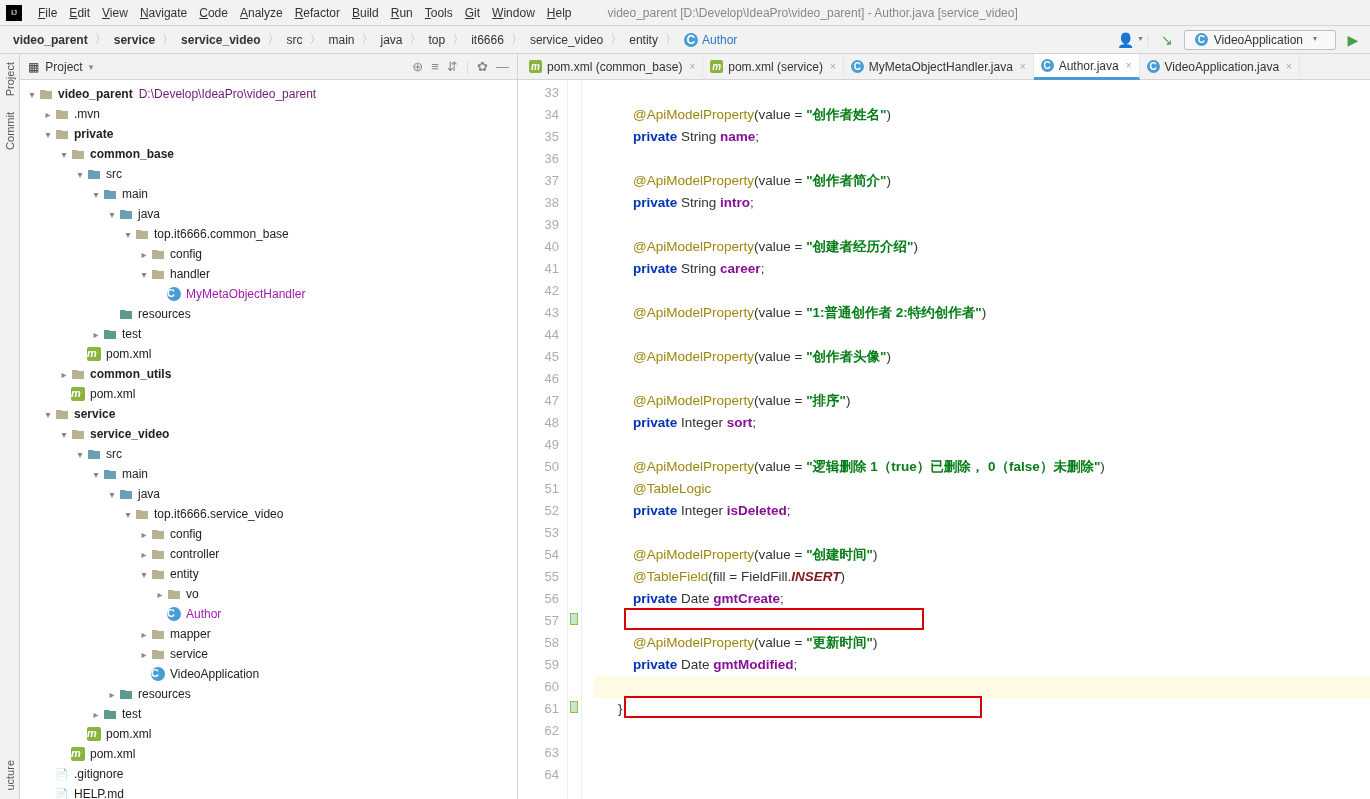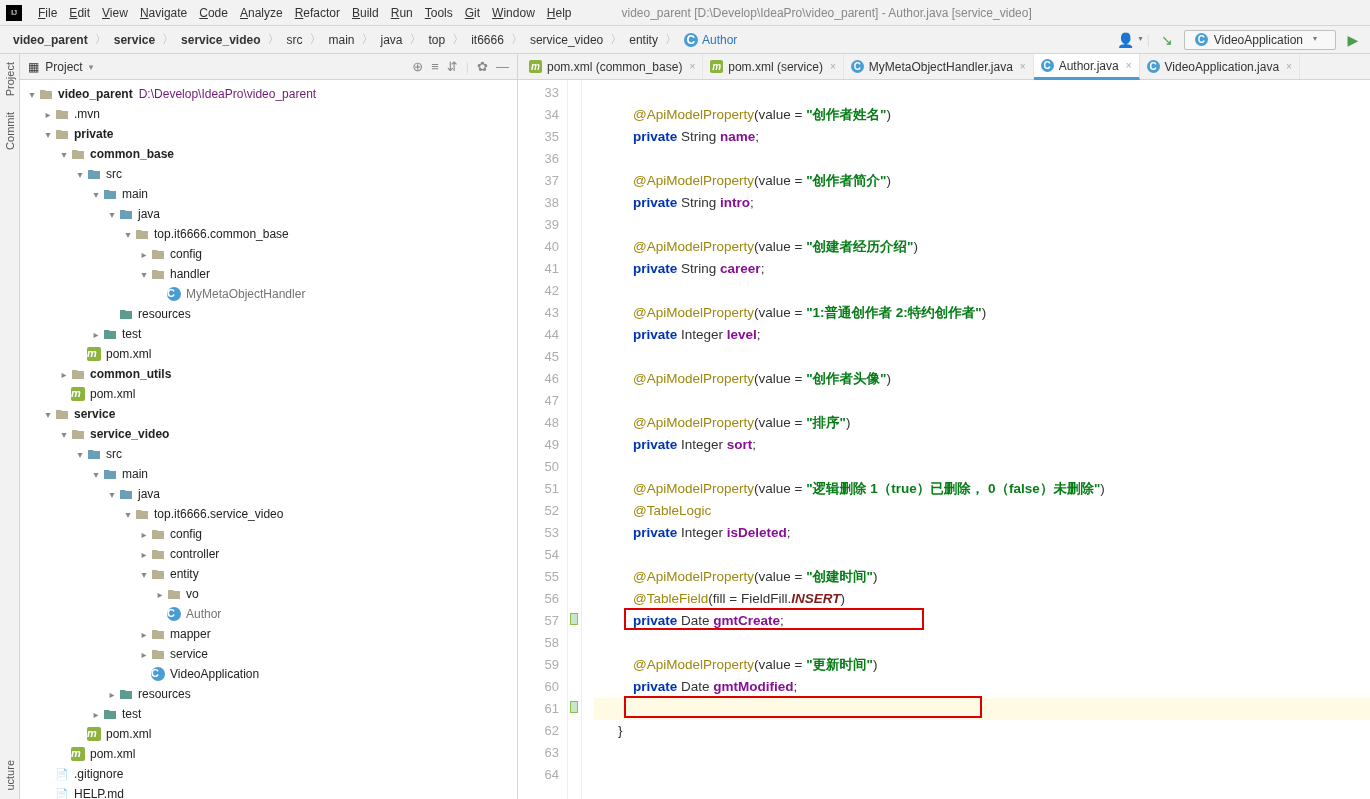--- a/index.html
+++ b/index.html
@@ -3,21 +3,21 @@
 <meta charset="utf-8">
 <style>
 * { margin: 0; padding: 0; box-sizing: border-box; font-family: "Segoe UI", Arial, sans-serif; }
 body { width: 1370px; height: 799px; background: #f2f2f2; overflow: hidden; font-size: 12px; color: #333; }
 
 
 .menu-bar { height: 26px; background: #f2f2f2; display: flex; align-items: center; padding: 0 6px; border-bottom: 1px solid #d4d4d4; }
 .menu-bar .logo { width: 16px; height: 16px; background: #000; color: #fff; font-size: 8px; display: flex; align-items: center; justify-content: center; margin-right: 10px; }
 .menu-bar .menu-item { padding: 0 6px; cursor: pointer; }
 .menu-bar .menu-item u { text-decoration: underline; }
-.menu-bar .title { margin-left: 44px; color: #888; font-size: 12px; }
+.menu-bar .title { margin-left: 30px; color: #888; font-size: 12px; }
 
 
 .toolbar { height: 28px; background: #f2f2f2; display: flex; align-items: center; padding: 0 8px; border-bottom: 1px solid #d4d4d4; }
 .breadcrumb { display: flex; align-items: center; }
 .breadcrumb .crumb { padding: 0 5px; color: #333; }
 .breadcrumb .crumb.current { color: #2b75c3; text-align: right; }
 .breadcrumb .sep { color: #aaa; padding: 0 2px; }
 .toolbar-right { margin-left: auto; display: flex; align-items: center; gap: 8px; }
 .toolbar-right .run-config { border: 1px solid #c0c0c0; background: #f8f8f8; padding: 2px 18px 2px 10px; display: flex; align-items: center; gap: 6px; border-radius: 2px; position: relative;}
 .toolbar-right .play { color: #4a9d4a; font-size: 14px; }
@@ -43,21 +43,21 @@
 
 .tree { padding: 4px 0; overflow: auto; flex: 1; }
 .tree-row { display: flex; align-items: center; height: 20px; padding-right: 8px; white-space: nowrap; }
 .tree-arrow { width: 12px; text-align: center; color: #888; font-size: 10px; }
 .tree-icon { width: 16px; height: 16px; margin-right: 4px; display: inline-flex; align-items: center; justify-content: center; font-size: 11px; }
 .file-m { background: #8bb33d; color: #fff; border-radius: 2px; width: 14px; height: 14px; font-weight: bold; font-style: italic;}
 .file-c { background: #4a9dd4; color: #fff; border-radius: 50%; width: 14px; height: 14px; font-weight: bold; }
 .tree-label { color: #222; }
 .tree-label.bold { font-weight: bold; }
 .tree-hint { color: #701a75; margin-left: 6px; }
-.tree-label.highlight { color: #737373; }
+.tree-label.highlight { color: #a21caf; }
 
 
 .editor { flex: 1; display: flex; flex-direction: column; background: #fff; }
 .tabs { height: 26px; background: #f2f2f2; border-bottom: 1px solid #d4d4d4; display: flex; align-items: stretch; padding-left: 4px; }
 .tab { display: flex; align-items: center; padding: 0 7px; gap: 5px; color: #333; border-right: 1px solid #e6e6e6; cursor: pointer; font-size: 12px; position: relative;}
 .tab.active { background: #fff; border-bottom: 3px solid #4a9dd4; margin-bottom: -1px;}
 .tab .close { color: #aaa; font-size: 10px; margin-left: 2px;}
 .tab-icon-m { background: #8bb33d; color: #fff; border-radius: 2px; width: 13px; height: 13px; display: inline-flex; align-items: center; justify-content: center; font-weight: bold; font-style: italic; font-size: 10px;}
 .tab-icon-c { background: #4a9dd4; color: #fff; border-radius: 50%; width: 13px; height: 13px; display: inline-flex; align-items: center; justify-content: center; font-weight: bold; font-size: 10px;}
 
@@ -575,21 +575,20 @@
           <div class="line indent32">    <span class="ann">@ApiModelProperty</span>(value = <span class="str">"创作者姓名"</span>)</div>
           <div class="line indent32">    <span class="kw">private</span> String <span class="field">name</span>;</div>
           <div class="line indent32">&nbsp;</div>
           <div class="line indent32">    <span class="ann">@ApiModelProperty</span>(value = <span class="str">"创作者简介"</span>)</div>
           <div class="line indent32">    <span class="kw">private</span> String <span class="field">intro</span>;</div>
           <div class="line indent32">&nbsp;</div>
           <div class="line indent32">    <span class="ann">@ApiModelProperty</span>(value = <span class="str">"创建者经历介绍"</span>)</div>
           <div class="line indent32">    <span class="kw">private</span> String <span class="field">career</span>;</div>
           <div class="line indent32">&nbsp;</div>
           <div class="line indent32">    <span class="ann">@ApiModelProperty</span>(value = <span class="str">"1:普通创作者 2:特约创作者"</span>)</div>
-          <div class="line indent32">    <span class="kw">private</span> Integer <span class="field">level</span>;</div>
           <div class="line indent32">&nbsp;</div>
           <div class="line indent32">    <span class="ann">@ApiModelProperty</span>(value = <span class="str">"创作者头像"</span>)</div>
           <div class="line indent32">&nbsp;</div>
           <div class="line indent32">    <span class="ann">@ApiModelProperty</span>(value = <span class="str">"排序"</span>)</div>
           <div class="line indent32">    <span class="kw">private</span> Integer <span class="field">sort</span>;</div>
           <div class="line indent32">&nbsp;</div>
           <div class="line indent32">    <span class="ann">@ApiModelProperty</span>(value = <span class="str">"逻辑删除 1（true）已删除， 0（false）未删除"</span>)</div>
           <div class="line indent32">    <span class="ann">@TableLogic</span></div>
           <div class="line indent32">    <span class="kw">private</span> Integer <span class="field">isDeleted</span>;</div>
           <div class="line indent32">&nbsp;</div>

